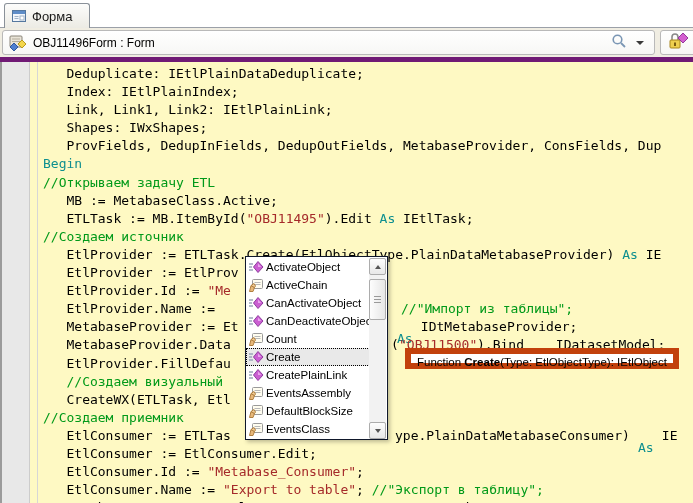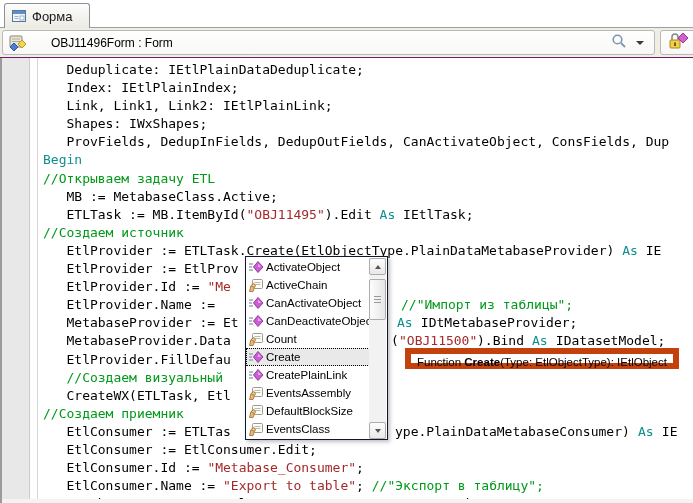--- a/index.html
+++ b/index.html
@@ -12,42 +12,42 @@
   .tab { position:absolute; left:4px; top:3px; width:86px; height:25px;
          background:linear-gradient(#FCFCFB,#ECEBE4); border:1px solid #8A9199; border-bottom:none;
          border-radius:3px 3px 0 0; display:flex; align-items:center; padding-left:6px; gap:5px; }
   .tab-label { font-size:13px; color:#1A1A1A; }
 
   
   .toolbar-band { position:absolute; left:0; top:28px; width:693px; height:29px; background:#F0EDE2; }
   .toolbar-main { position:absolute; left:2px; top:30px; width:653px; height:25px;
                   background:linear-gradient(#FFFFFF,#F7F7F5); border:1px solid #B9B9B9; border-radius:3px;
                   display:flex; align-items:center; padding:0 6px; }
-  .toolbar-title { font-size:12px; color:#000; margin-left:24px; flex:1; white-space:nowrap; overflow:hidden; }
+  .toolbar-title { font-size:12px; color:#000; margin-left:6px; flex:1; white-space:nowrap; overflow:hidden; }
   .search-box { display:flex; align-items:center; gap:9px; padding-right:4px; }
   .caret-down { width:0; height:0; border-left:4px solid transparent; border-right:4px solid transparent; border-top:4px solid #3A3A3A; }
   .toolbar-side { position:absolute; left:660px; top:30px; width:45px; height:25px;
                   background:linear-gradient(#FFFFFF,#F7F7F5); border:1px solid #B9B9B9; border-radius:3px;
                   display:flex; align-items:center; padding-left:5px; }
 
   
-  .code-panel { position:absolute; left:0; top:57px; width:693px; height:446px; background:#ffffff; border-top:1px solid #701a75; }
+  .code-panel { position:absolute; left:0; top:57px; width:693px; height:446px; background:#fef9c3; border-top:5px solid #701a75; }
   .left-edge  { position:absolute; left:0; top:0; width:2px; height:446px; background:#9B9B9B; }
   .gutter     { position:absolute; left:2px; top:0; width:28px; height:446px; background:#E8E8E8; border-right:1px solid #CCCCCC; }
   .margin-line{ position:absolute; left:37px; top:0; width:1px; height:441px; background:#D6D6D6; }
   .bottom-strip{ position:absolute; left:2px; top:441px; width:691px; height:5px; background:#F3F3F3; }
 
   #code-lines { position:absolute; left:43px; top:3px; width:650px;
                 font-family:"DejaVu Sans Mono", monospace; font-size:13px; color:#000; }
   .code-line  { position:relative; height:18.1px; line-height:18.1px; white-space:pre; }
   .seg        { white-space:pre; }
   .seg.abs    { position:absolute; top:0; }
   .seg.plain  { color:#000000; }
   .seg.comment{ color:var(--comment-color,#009919); }
-  .seg.keyword{ color:var(--keyword-color,#0E8F8F); }
+  .seg.keyword{ color:var(--keyword-color,#0E8F8F);margin-top:12px; }
   .seg.string { color:var(--string-color,#A52A2A); }
 
   
   .dropdown { position:absolute; left:245px; top:256px; width:143px; height:184px; background:#FFFFFF;
               border:1px solid #0f172a; box-shadow:2px 2px 4px rgba(0,0,0,0.25); z-index:5; }
   .dd-list { position:absolute; left:0; top:1px; width:124px; }
   .dd-item { height:18px; display:flex; align-items:center; gap:2px; padding-left:2px; cursor:default; }
   .dd-item.selected { background:#E9E9E9; outline:1px dotted #000000; outline-offset:-1px; }
   .dd-label { font-size:11.5px; color:#000; white-space:nowrap; }
   .dd-icon { width:16px; height:16px; flex:0 0 16px; }
@@ -125,21 +125,21 @@
 
   <div class="code-panel">
     <div class="left-edge"></div>
     <div class="gutter"></div>
     <div class="margin-line"></div>
     <div id="code-lines">
         <div class="code-line"><span class="seg plain">   Deduplicate: IEtlPlainDataDeduplicate;</span></div>
         <div class="code-line"><span class="seg plain">   Index: IEtlPlainIndex;</span></div>
         <div class="code-line"><span class="seg plain">   Link, Link1, Link2: IEtlPlainLink;</span></div>
         <div class="code-line"><span class="seg plain">   Shapes: IWxShapes;</span></div>
-        <div class="code-line"><span class="seg plain">   ProvFields, DedupInFields, DedupOutFields, CanActivateObject, ConsFields, Dup</span></div>
+        <div class="code-line"><span class="seg plain">   ProvFields, DedupInFields, DedupOutFields, MetabaseProvider, ConsFields, Dup</span></div>
         <div class="code-line"><span class="seg keyword">Begin</span></div>
         <div class="code-line"><span class="seg comment">//Открываем задачу ETL</span></div>
         <div class="code-line"><span class="seg plain">   MB := MetabaseClass.Active;</span></div>
         <div class="code-line"><span class="seg plain">   ETLTask := MB.ItemById(</span><span class="seg string">"OBJ11495"</span><span class="seg plain">).Edit </span><span class="seg keyword">As</span><span class="seg plain"> IEtlTask;</span></div>
         <div class="code-line"><span class="seg comment">//Создаем источник</span></div>
         <div class="code-line"><span class="seg plain">   EtlProvider := ETLTask.Create(EtlObjectType.PlainDataMetabaseProvider) </span><span class="seg keyword">As</span><span class="seg plain"> IE</span></div>
         <div class="code-line"><span class="seg plain">   EtlProvider := EtlProv</span></div>
         <div class="code-line"><span class="seg plain">   EtlProvider.Id := </span><span class="seg string">"Me</span></div>
         <div class="code-line"><span class="seg plain">   EtlProvider.Name := </span><span class="seg comment abs" style="left: 358px;">//"Импорт из таблицы";</span></div>
         <div class="code-line"><span class="seg plain">   MetabaseProvider := Et</span><span class="seg keyword abs" style="left: 354px;">As</span><span class="seg plain abs" style="left: 370px;"> IDtMetabaseProvider;</span></div>

